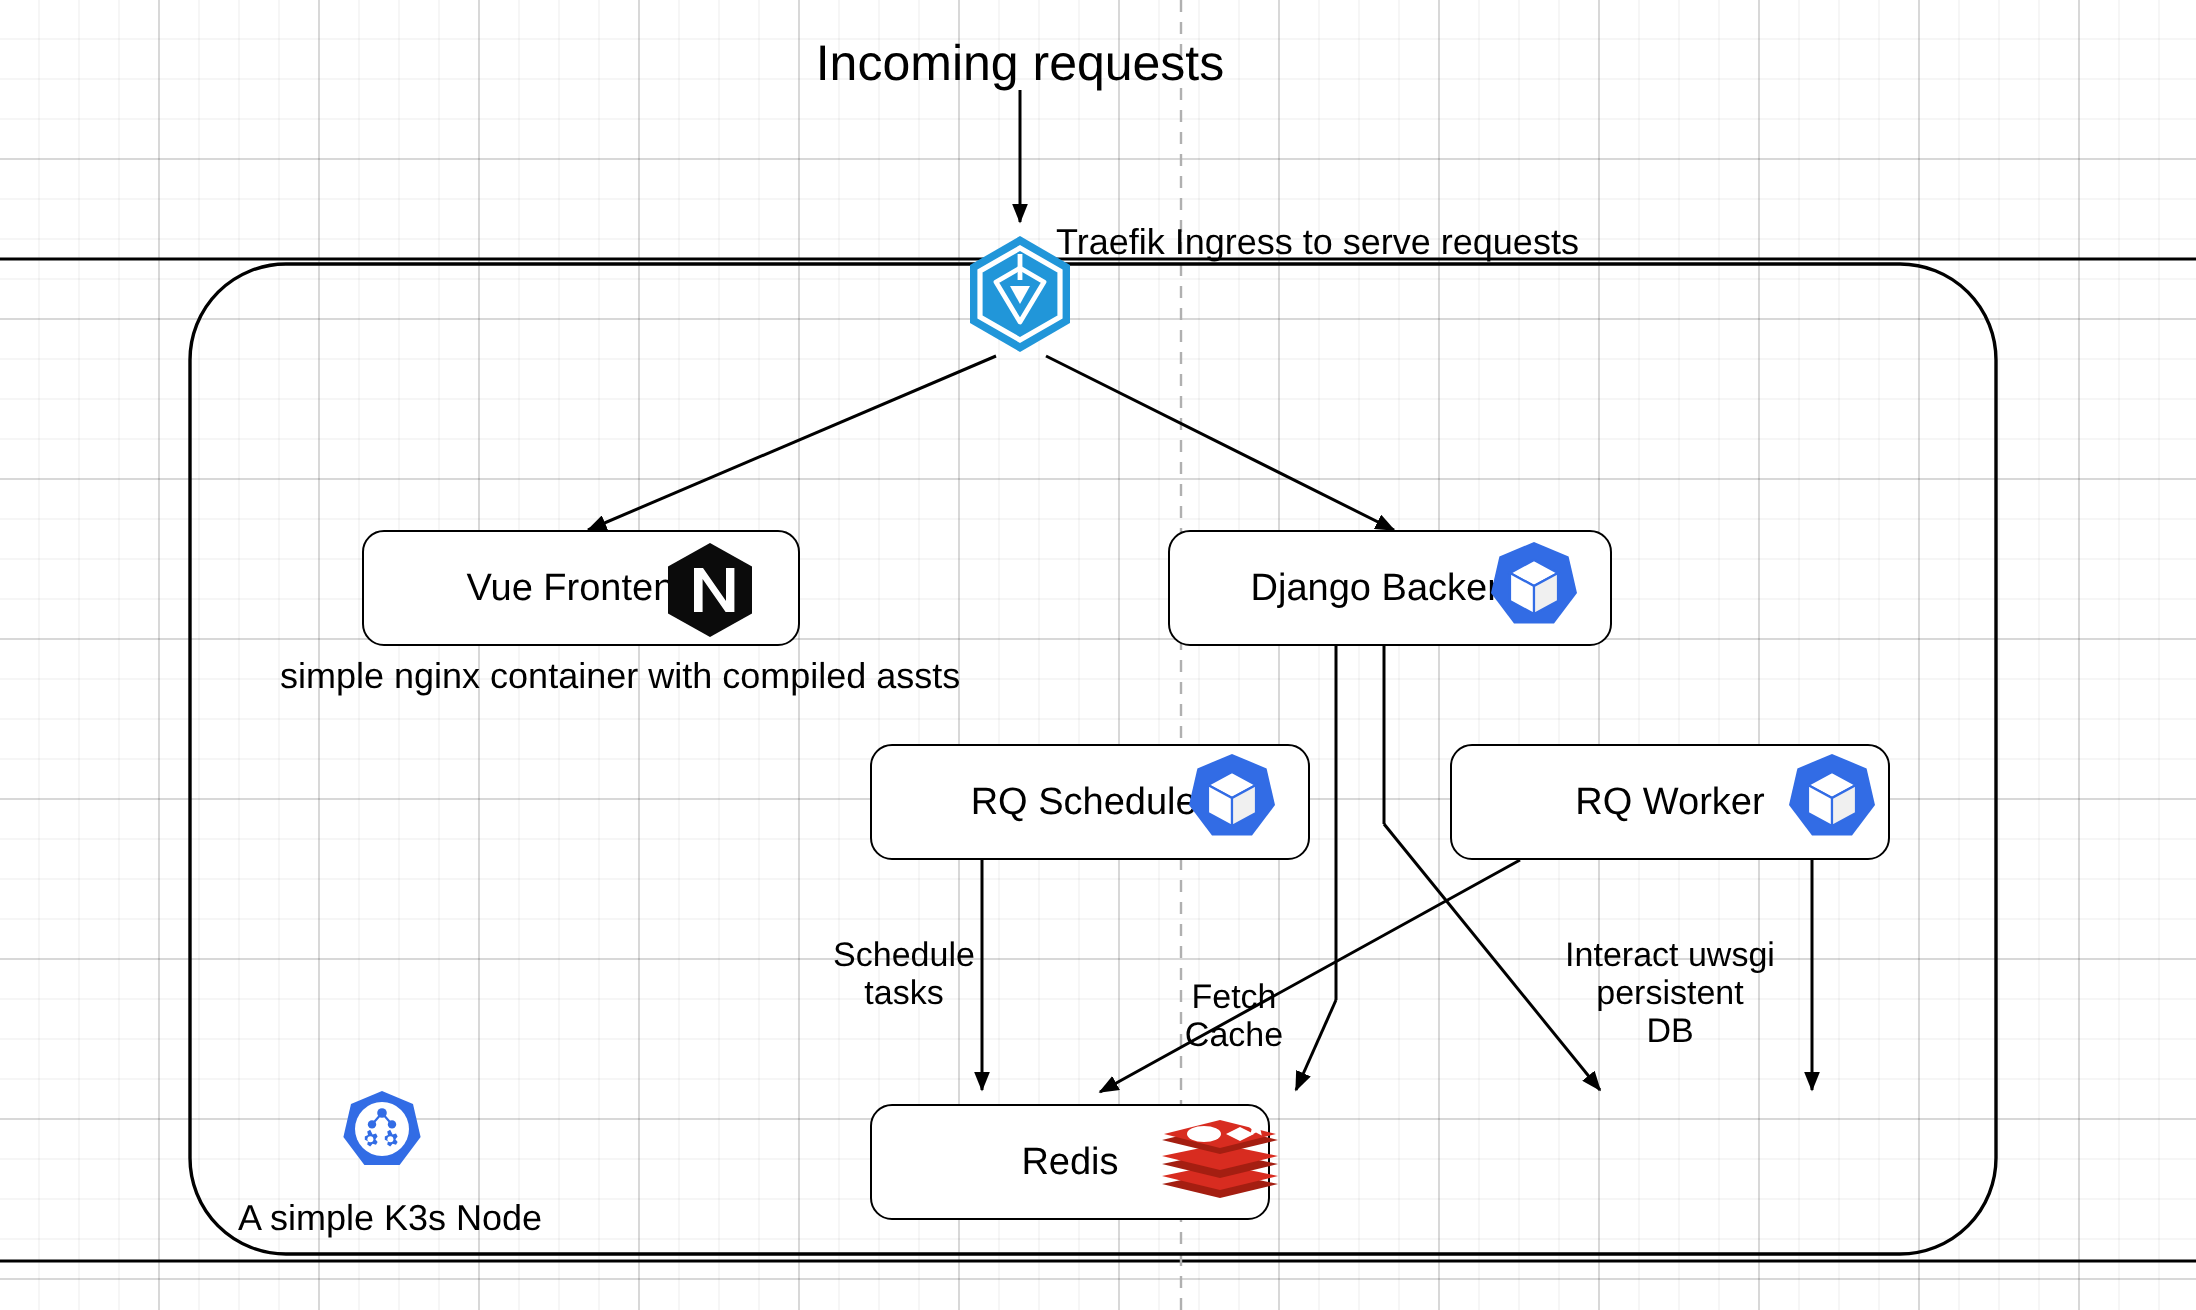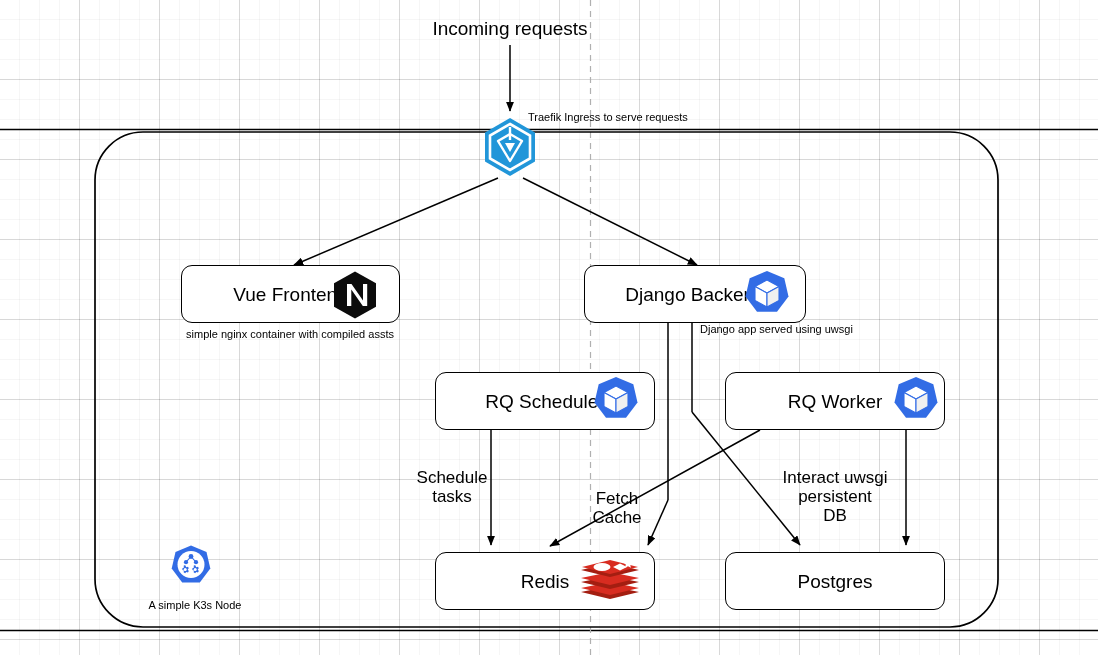--- a/index.html
+++ b/index.html
@@ -50,22 +50,22 @@
     align-items: center;
     justify-content: center;
   }
   .free-label {
     position: absolute;
     color: #000000;
     white-space: pre;
     line-height: 1.12;
     text-align: center;
   }
-  .lbl-big { font-size: 19px; }
-  .lbl-small { font-size: 11px; }
+  .lbl-big { font-size: 25px; }
+  .lbl-small { font-size: 18px; }
   .lbl-mid { font-size: 17px; }
 </style>
 </head>
 <body>
 
 <div id="canvas">
 
   <svg id="diagram-svg" viewBox="0 0 1098 655">
     <defs>
       <marker id="arrowhead" markerWidth="10" markerHeight="8" refX="9.2" refY="4" orient="auto" markerUnits="userSpaceOnUse">
@@ -99,21 +99,20 @@
   </svg>
 
   <div class="free-label lbl-big" style="left:380px; top:18px; width:260px;">Incoming requests</div>
 
   <div class="free-label lbl-small" style="left:528px; top:111px; width:300px; text-align:left;">Traefik Ingress to serve requests</div>
 
 
 
   <div class="free-label lbl-small" style="left:140px; top:328px; width:300px;">simple nginx container with compiled assts</div>
 
-  <div class="free-label lbl-small" style="left:700px; top:323px; width:212px; text-align:left;">Django app served using uwsgi</div>
 
   <div class="free-label lbl-mid" style="left:396px; top:468px; width:112px;">Schedule
 tasks</div>
 
   <div class="free-label lbl-mid" style="left:565px; top:489px; width:104px;">Fetch
 Cache</div>
 
   <div class="free-label lbl-mid" style="left:770px; top:468px; width:130px;">Interact uwsgi
 persistent
 DB</div>
@@ -175,42 +174,39 @@
     <svg viewBox="0 0 52 52" width="52" height="52">
       <polygon points="26,2 43.3,9.2 47.5,27.5 36,42.8 16,42.8 4.5,27.5 8.7,9.2" fill="#326ce5"></polygon>
       <g fill="#ffffff" stroke="#326ce5" stroke-width="1.1">
         <polygon points="26,11 38,17.5 26,24 14,17.5"></polygon>
         <polygon points="14,17.5 26,24 26,38 14,31.5"></polygon>
         <polygon points="38,17.5 26,24 26,38 38,31.5" fill="#f0f0f0"></polygon>
       </g>
     </svg>
   </div>
 
-  <div class="node-box" style="left:435px; top:552px; width:220px; height:58px;">
+  <div class="node-box" style="left:435px; top:552px; width:200px; height:58px;">
     <span class="node-label">Redis</span>
   </div>
   <div class="node-icon" style="left:578px; top:556px; width:64px; height:50px;">
     <svg viewBox="0 0 64 50" width="64" height="50">
       <g>
         <polygon points="32,30 61,36 32,43 3,36" fill="#a41e11"></polygon>
         <polygon points="32,26 61,32 32,39 3,32" fill="#d82c20"></polygon>
         <polygon points="32,20 61,26 32,33 3,26" fill="#a41e11"></polygon>
         <polygon points="32,16 61,22 32,29 3,22" fill="#d82c20"></polygon>
         <polygon points="32,7 61,14 32,21 3,14" fill="#a41e11"></polygon>
         <polygon points="32,4 60,11 32,18 4,11" fill="#d82c20"></polygon>
         <ellipse cx="24" cy="11" rx="8.5" ry="4" fill="#ffffff"></ellipse>
         <polygon points="42,7.5 49,11 42,14.5 35,11" fill="#ffffff"></polygon>
         <path d="M50,3 L51.4,6 L54.6,6.4 L52.2,8.6 L52.9,11.8 L50,10.2 L47.1,11.8 L47.8,8.6 L45.4,6.4 L48.6,6 Z" fill="#ffffff"></path>
       </g>
     </svg>
   </div>
 
-  <div class="node-box" style="left:725px; top:552px; width:220px; height:58px;">
-    <span class="node-label">Postgres</span>
-  </div>
 
   <div class="node-icon" style="left:168px; top:544px; width:46px; height:48px;">
     <svg viewBox="0 0 46 48" width="46" height="48">
       <polygon points="23,1.5 38.5,8 42.3,24.5 31.8,38.5 14.2,38.5 3.7,24.5 7.5,8" fill="#326ce5"></polygon>
       <circle cx="23" cy="20.5" r="13.5" fill="#ffffff"></circle>
       <g fill="#326ce5">
         <circle cx="23" cy="12.5" r="2.4"></circle>
         <circle cx="18" cy="18.2" r="2.1"></circle>
         <circle cx="28" cy="18.2" r="2.1"></circle>
         <line x1="23" y1="12.5" x2="18" y2="18.2" stroke="#326ce5" stroke-width="1.1"></line>

